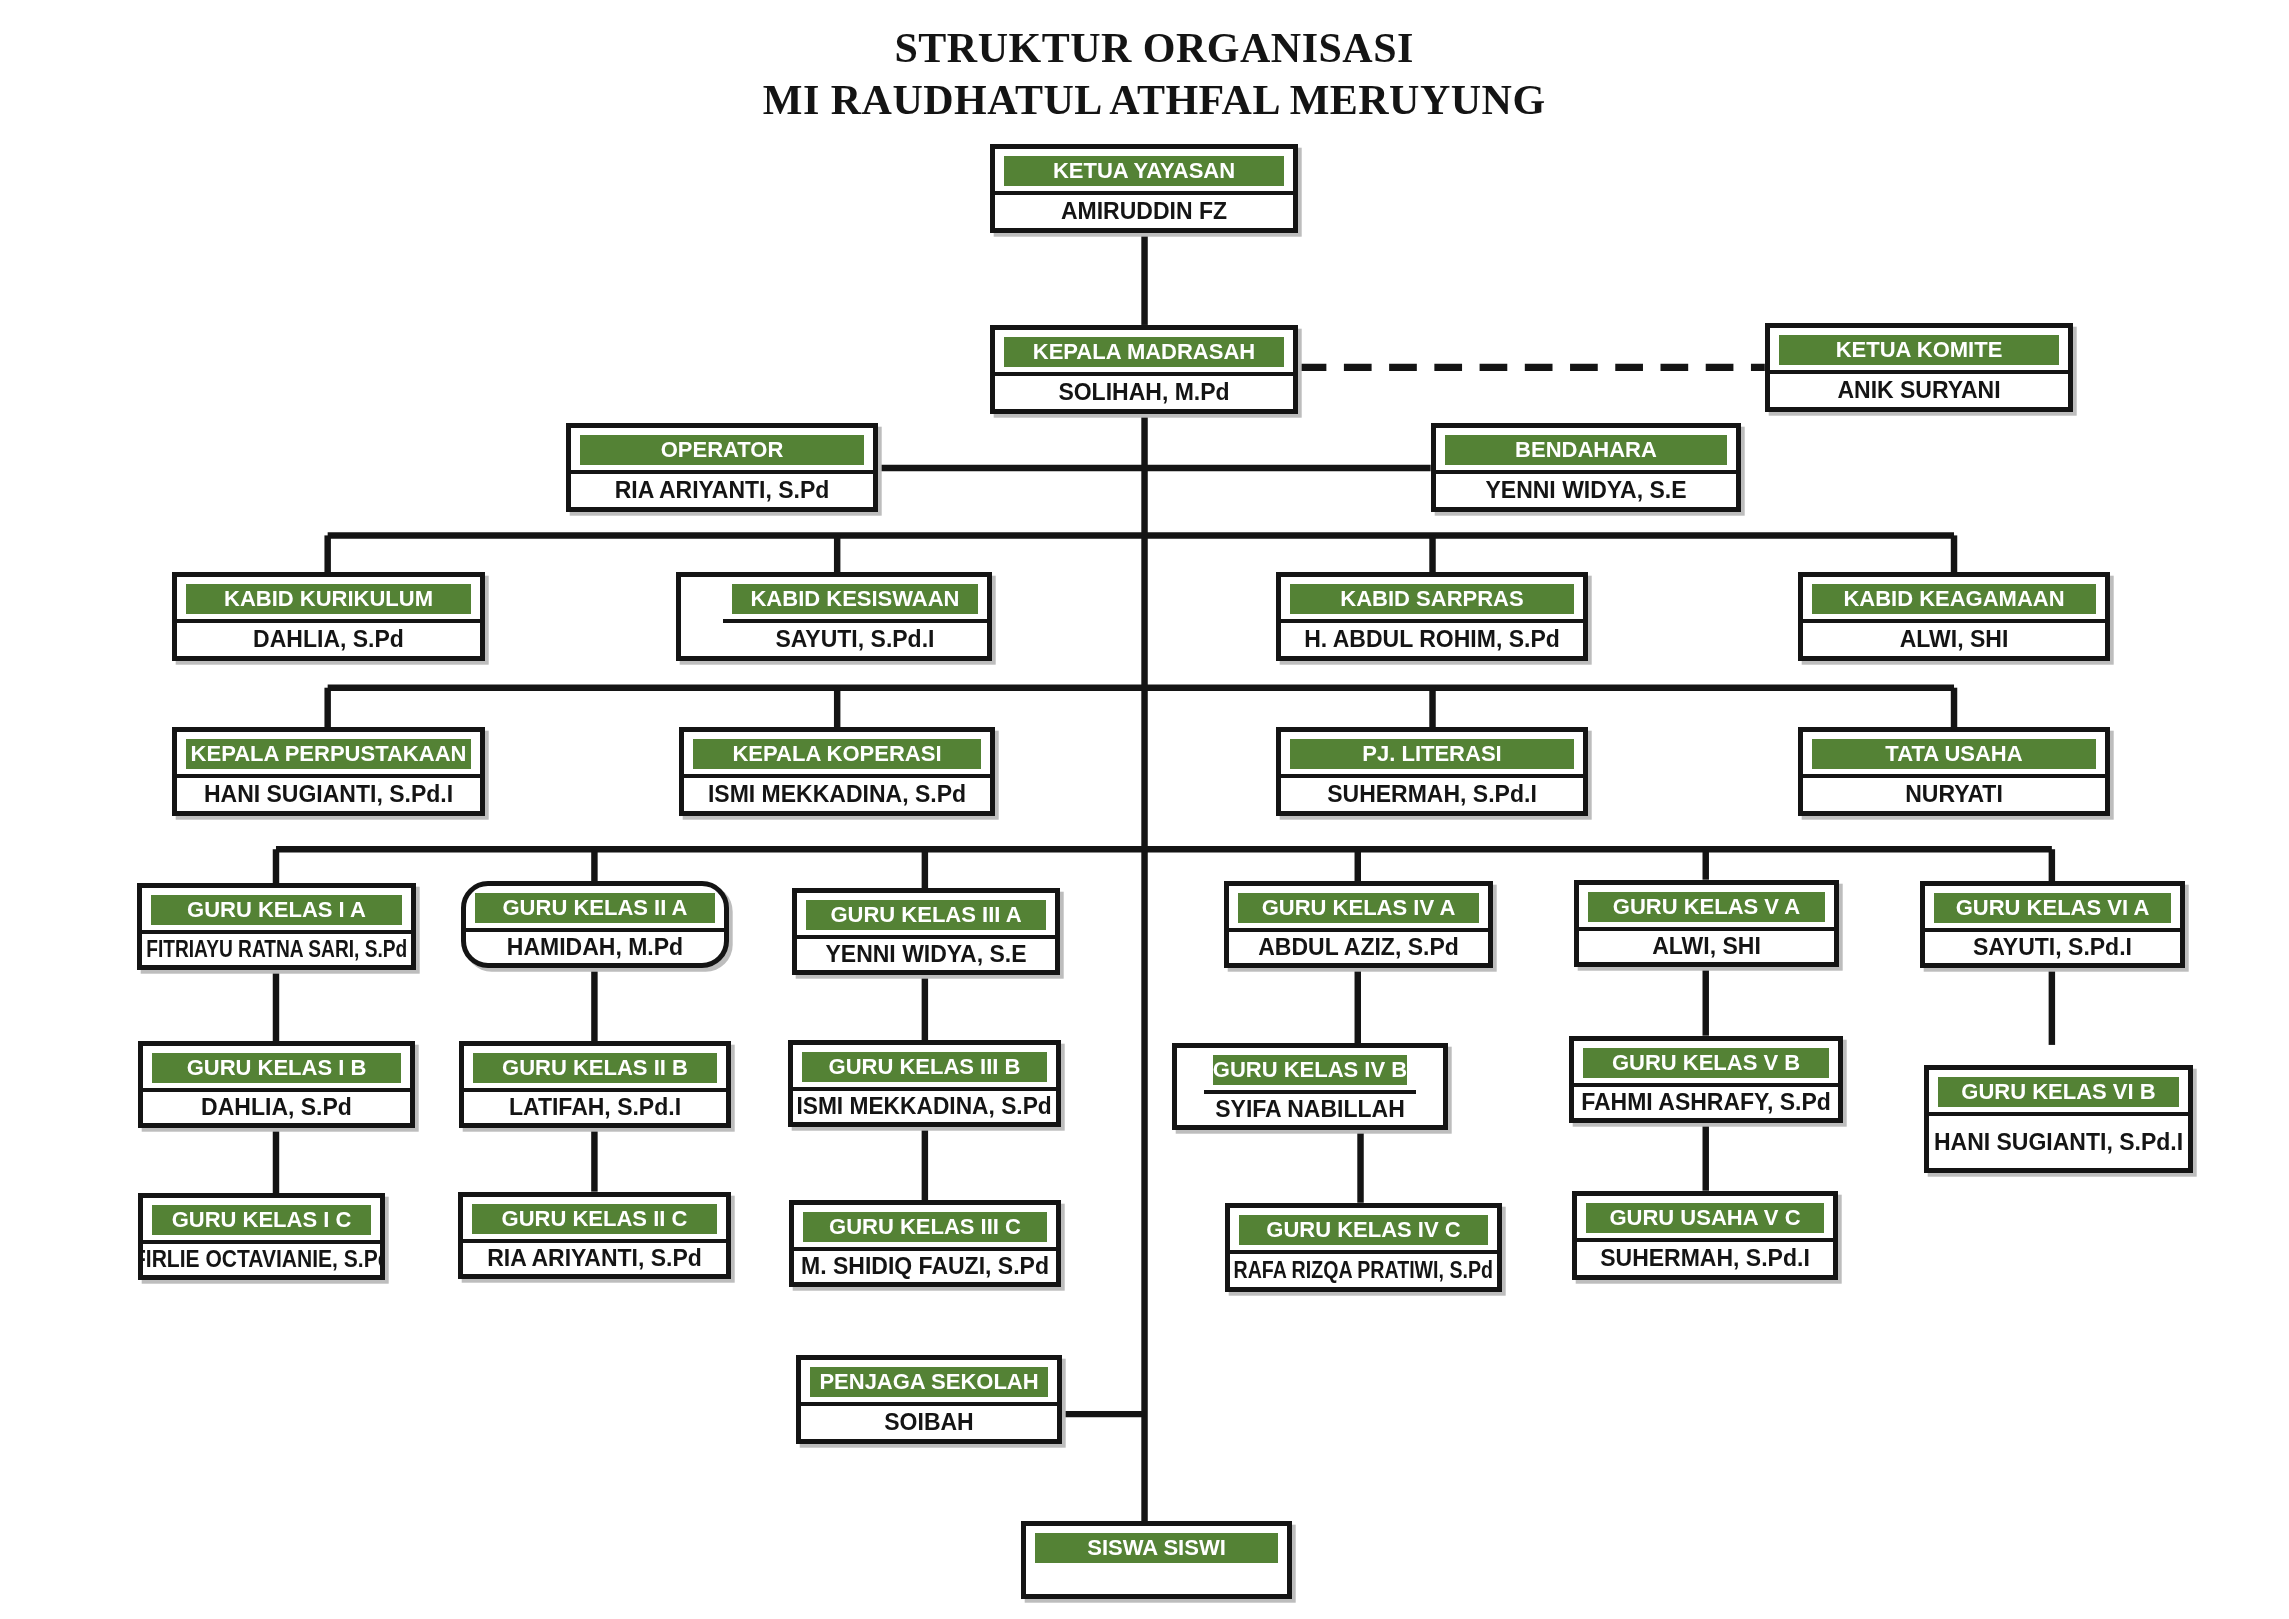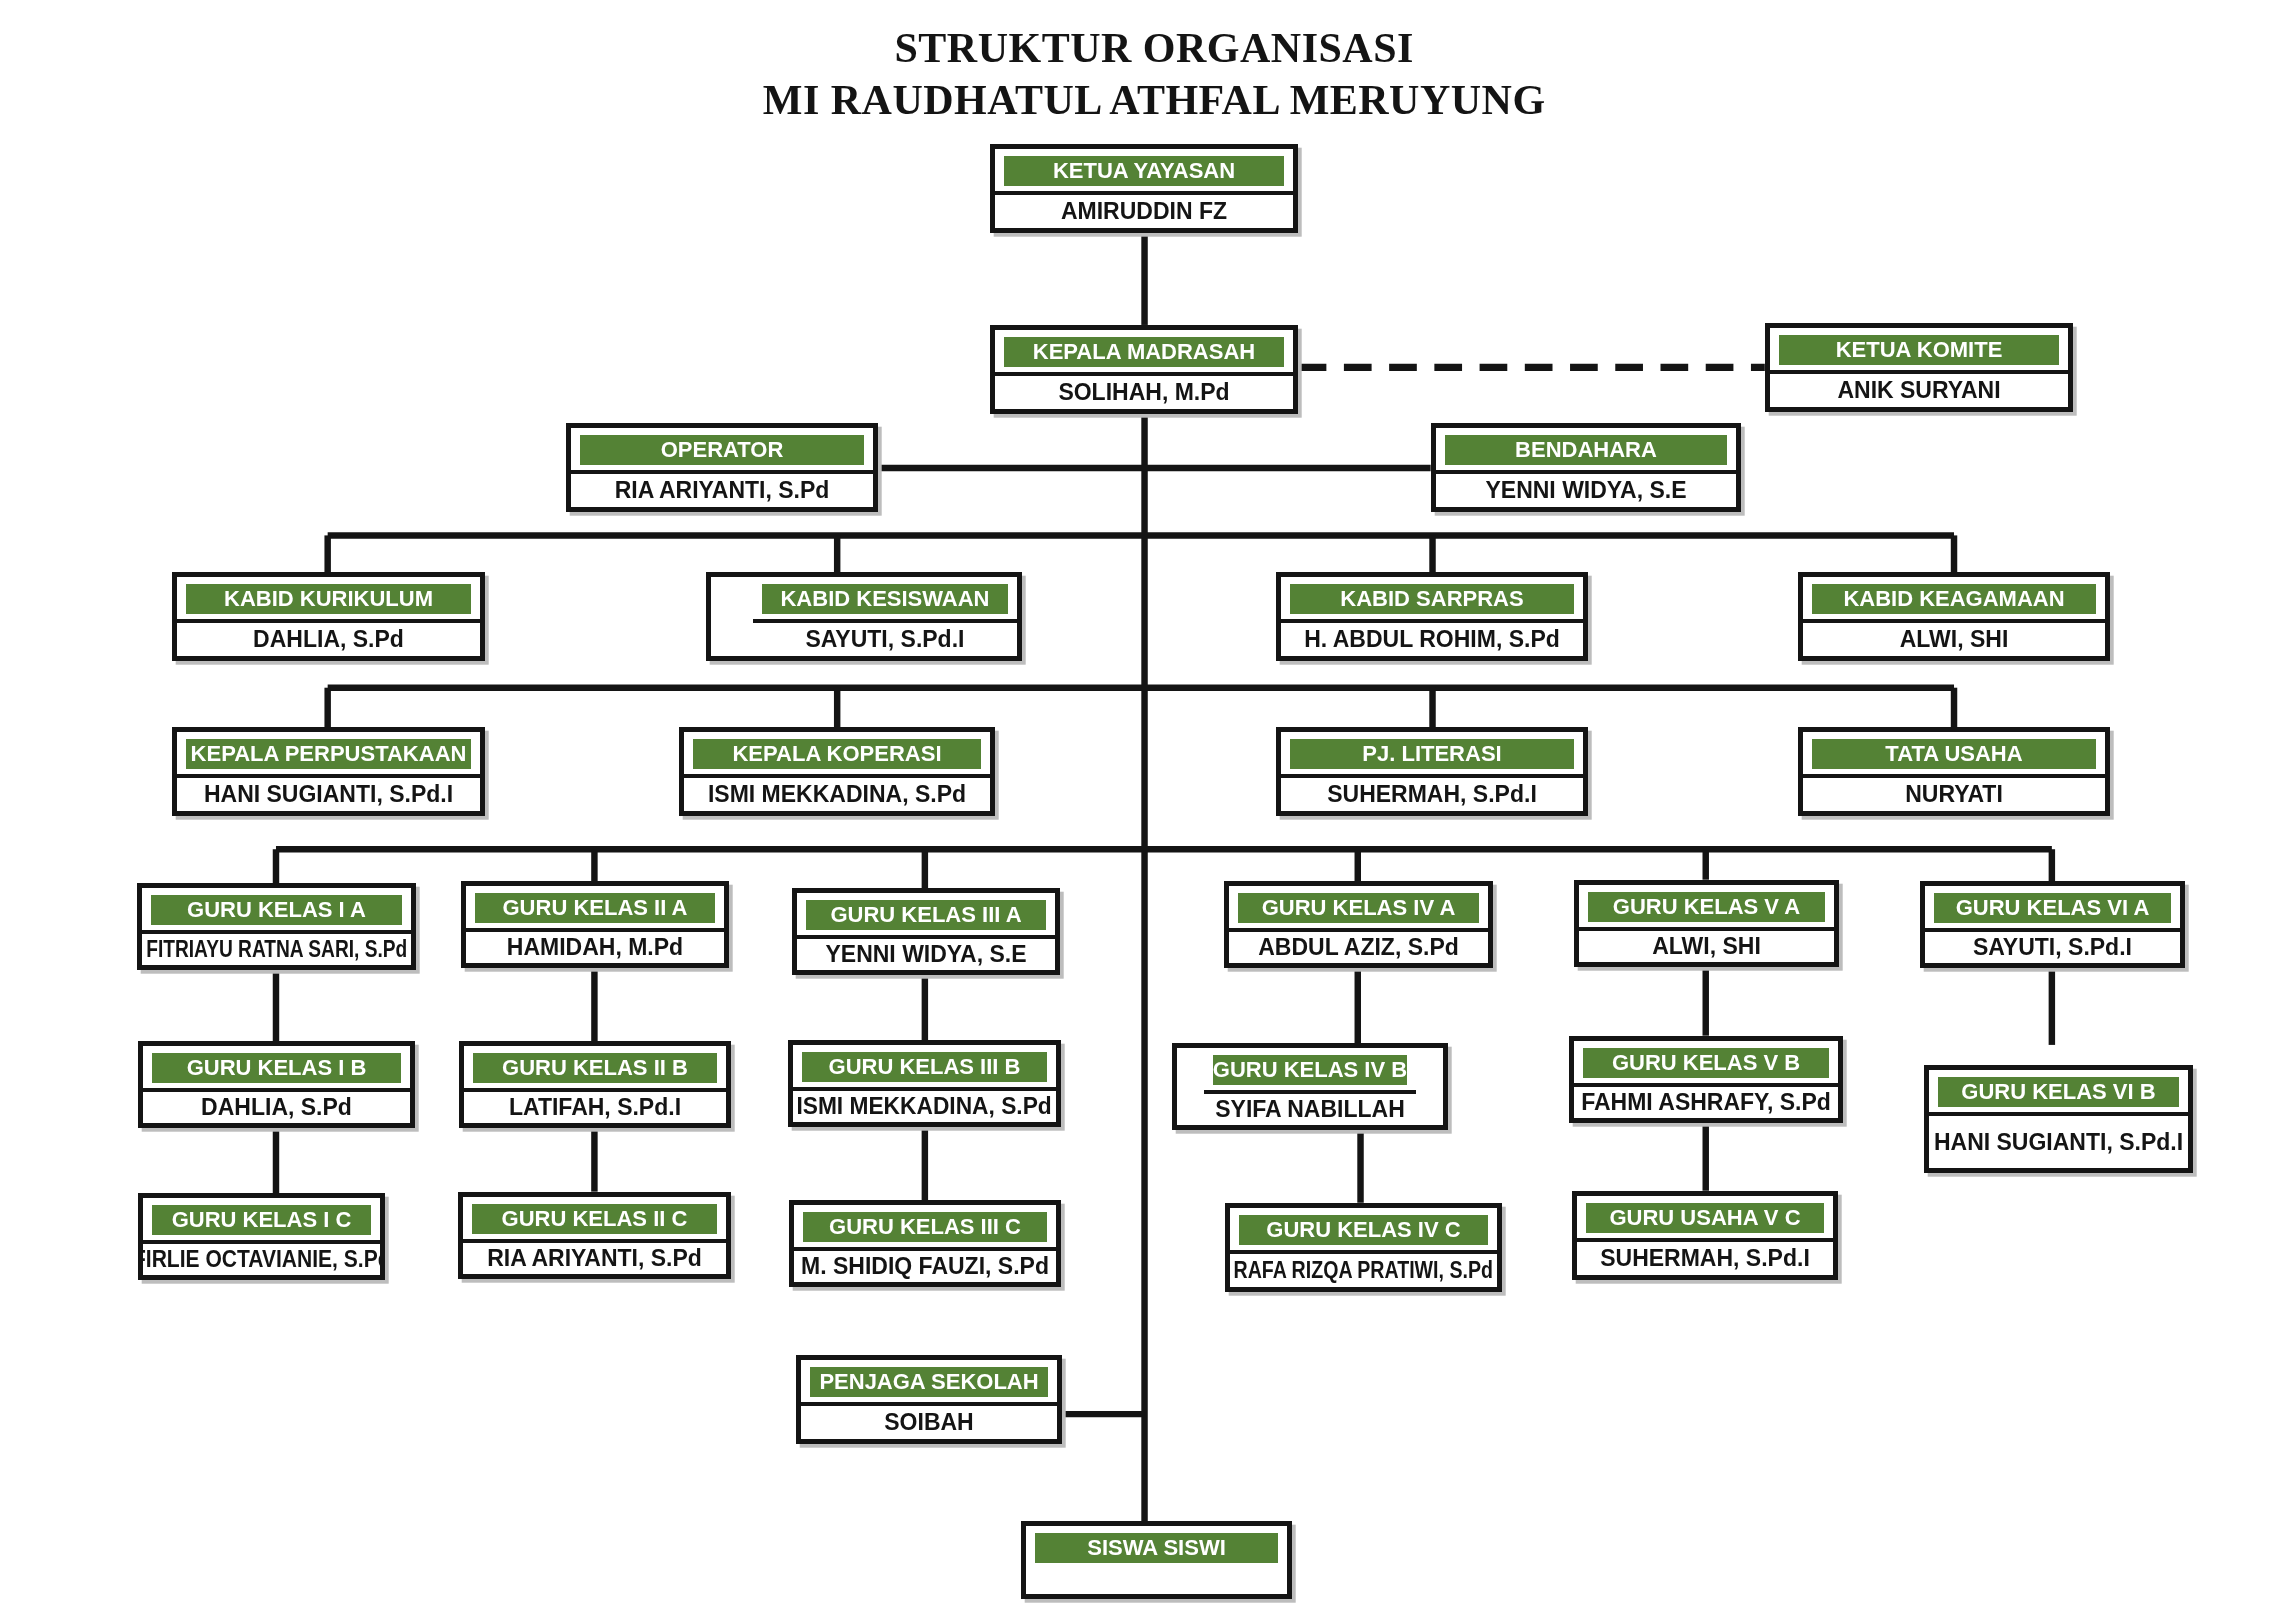--- a/index.html
+++ b/index.html
@@ -157,21 +157,21 @@
         </div>
       </div>
       <div class="box" style="left: 172px; top: 572px; width: 313px; height: 89px;">
         <div class="box-head-wrap">
           <div class="box-head"><span class="fit">KABID KURIKULUM</span></div>
         </div>
         <div class="box-name">
           <span class="fit">DAHLIA, S.Pd</span>
         </div>
       </div>
-      <div class="box" style="left: 706px; top: 572px; width: 316px; height: 89px; padding-left: 42px;">
+      <div class="box" style="left: 676px; top: 572px; width: 316px; height: 89px; padding-left: 42px;">
         <div class="box-head-wrap">
           <div class="box-head"><span class="fit">KABID KESISWAAN</span></div>
         </div>
         <div class="box-name">
           <span class="fit">SAYUTI, S.Pd.I</span>
         </div>
       </div>
       <div class="box" style="left: 1276px; top: 572px; width: 312px; height: 89px;">
         <div class="box-head-wrap">
           <div class="box-head"><span class="fit">KABID SARPRAS</span></div>
@@ -221,21 +221,21 @@
         </div>
       </div>
       <div class="box" style="left: 137px; top: 883px; width: 279px; height: 87px;">
         <div class="box-head-wrap">
           <div class="box-head"><span class="fit">GURU KELAS I A</span></div>
         </div>
         <div class="box-name">
           <span class="fit" style="transform-origin: center center; transform: scaleX(0.832845);">FITRIAYU RATNA SARI, S.Pd</span>
         </div>
       </div>
-      <div class="box" style="left: 461px; top: 881px; width: 268px; height: 87px;">
+      <div class="box" style="left: 461px; top: 881px; width: 268px; height: 87px; border-radius: 27px;">
         <div class="box-head-wrap">
           <div class="box-head"><span class="fit">GURU KELAS II A</span></div>
         </div>
         <div class="box-name">
           <span class="fit">HAMIDAH, M.Pd</span>
         </div>
       </div>
       <div class="box" style="left: 792px; top: 888px; width: 268px; height: 87px;">
         <div class="box-head-wrap">
           <div class="box-head"><span class="fit">GURU KELAS III A</span></div>

